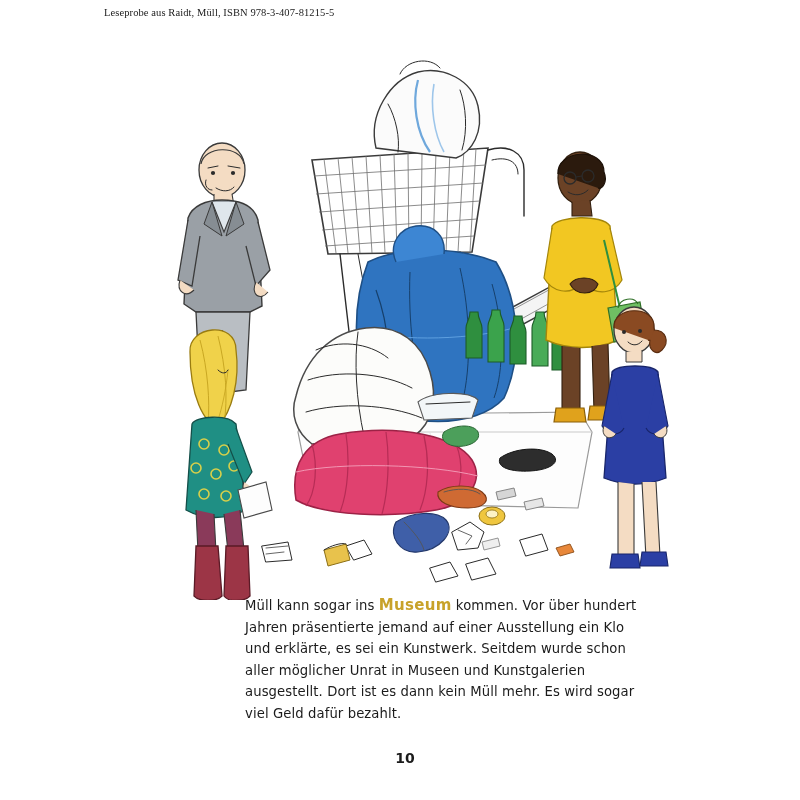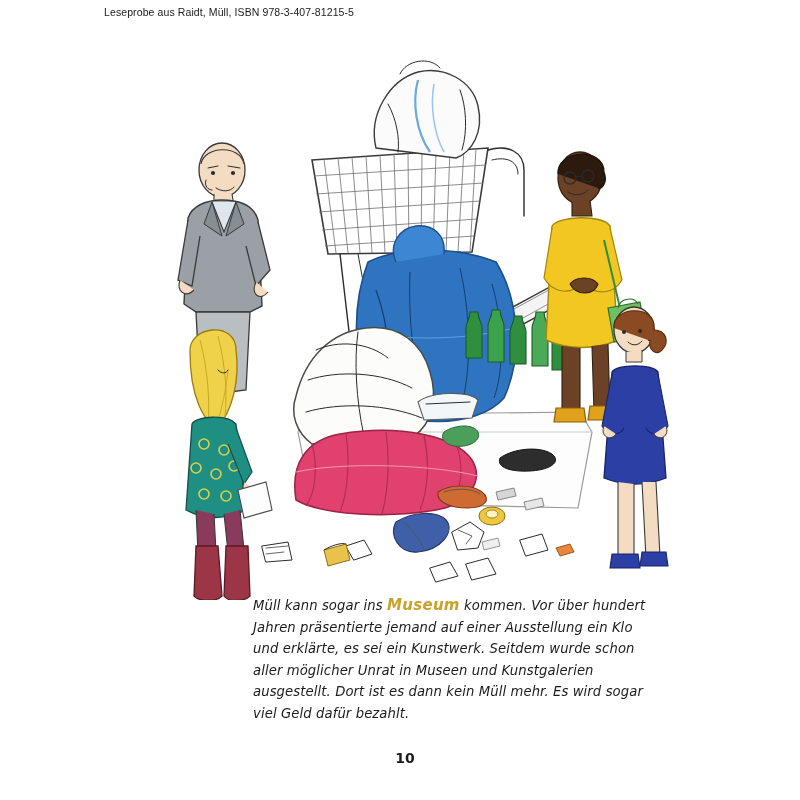--- a/index.html
+++ b/index.html
@@ -13,50 +13,49 @@
     position: relative;
     font-family: "Liberation Serif", serif;
     overflow: hidden;
   }
 
   
   .credits {
     position: absolute;
     top: 6px;
     left: 104px;
-    font-family: Liberation Sans, sans-serif;
+    font-family: Liberation Serif, serif;
     font-size: 10.5px;
     line-height: 13px;
     color: #1a1a1a;
     letter-spacing: 0.1px;
   }
   .credits div { white-space: nowrap; }
 
   
   .illustration {
     position: absolute;
     left: 100px;
     top: 40px;
     width: 600px;
     height: 560px;
   }
   .illustration svg { display: block; }
 
   
   .body-text {
     position: absolute;
-    left: 253px;
+    left: 245px;
     top: 595px;
     width: 400px;
     font-family: "DejaVu Sans", sans-serif;
     font-size: 13.2px;
     line-height: 21.5px;
     color: #1b1b1b;
     letter-spacing: 0.1px;
-    font-style: italic;
   }
   .body-text .emph {
     font-family: "DejaVu Sans", sans-serif;
     font-weight: bold;
     font-size: 15px;
     color: #c8a22a;
     letter-spacing: 0.3px;
   }
 
   

